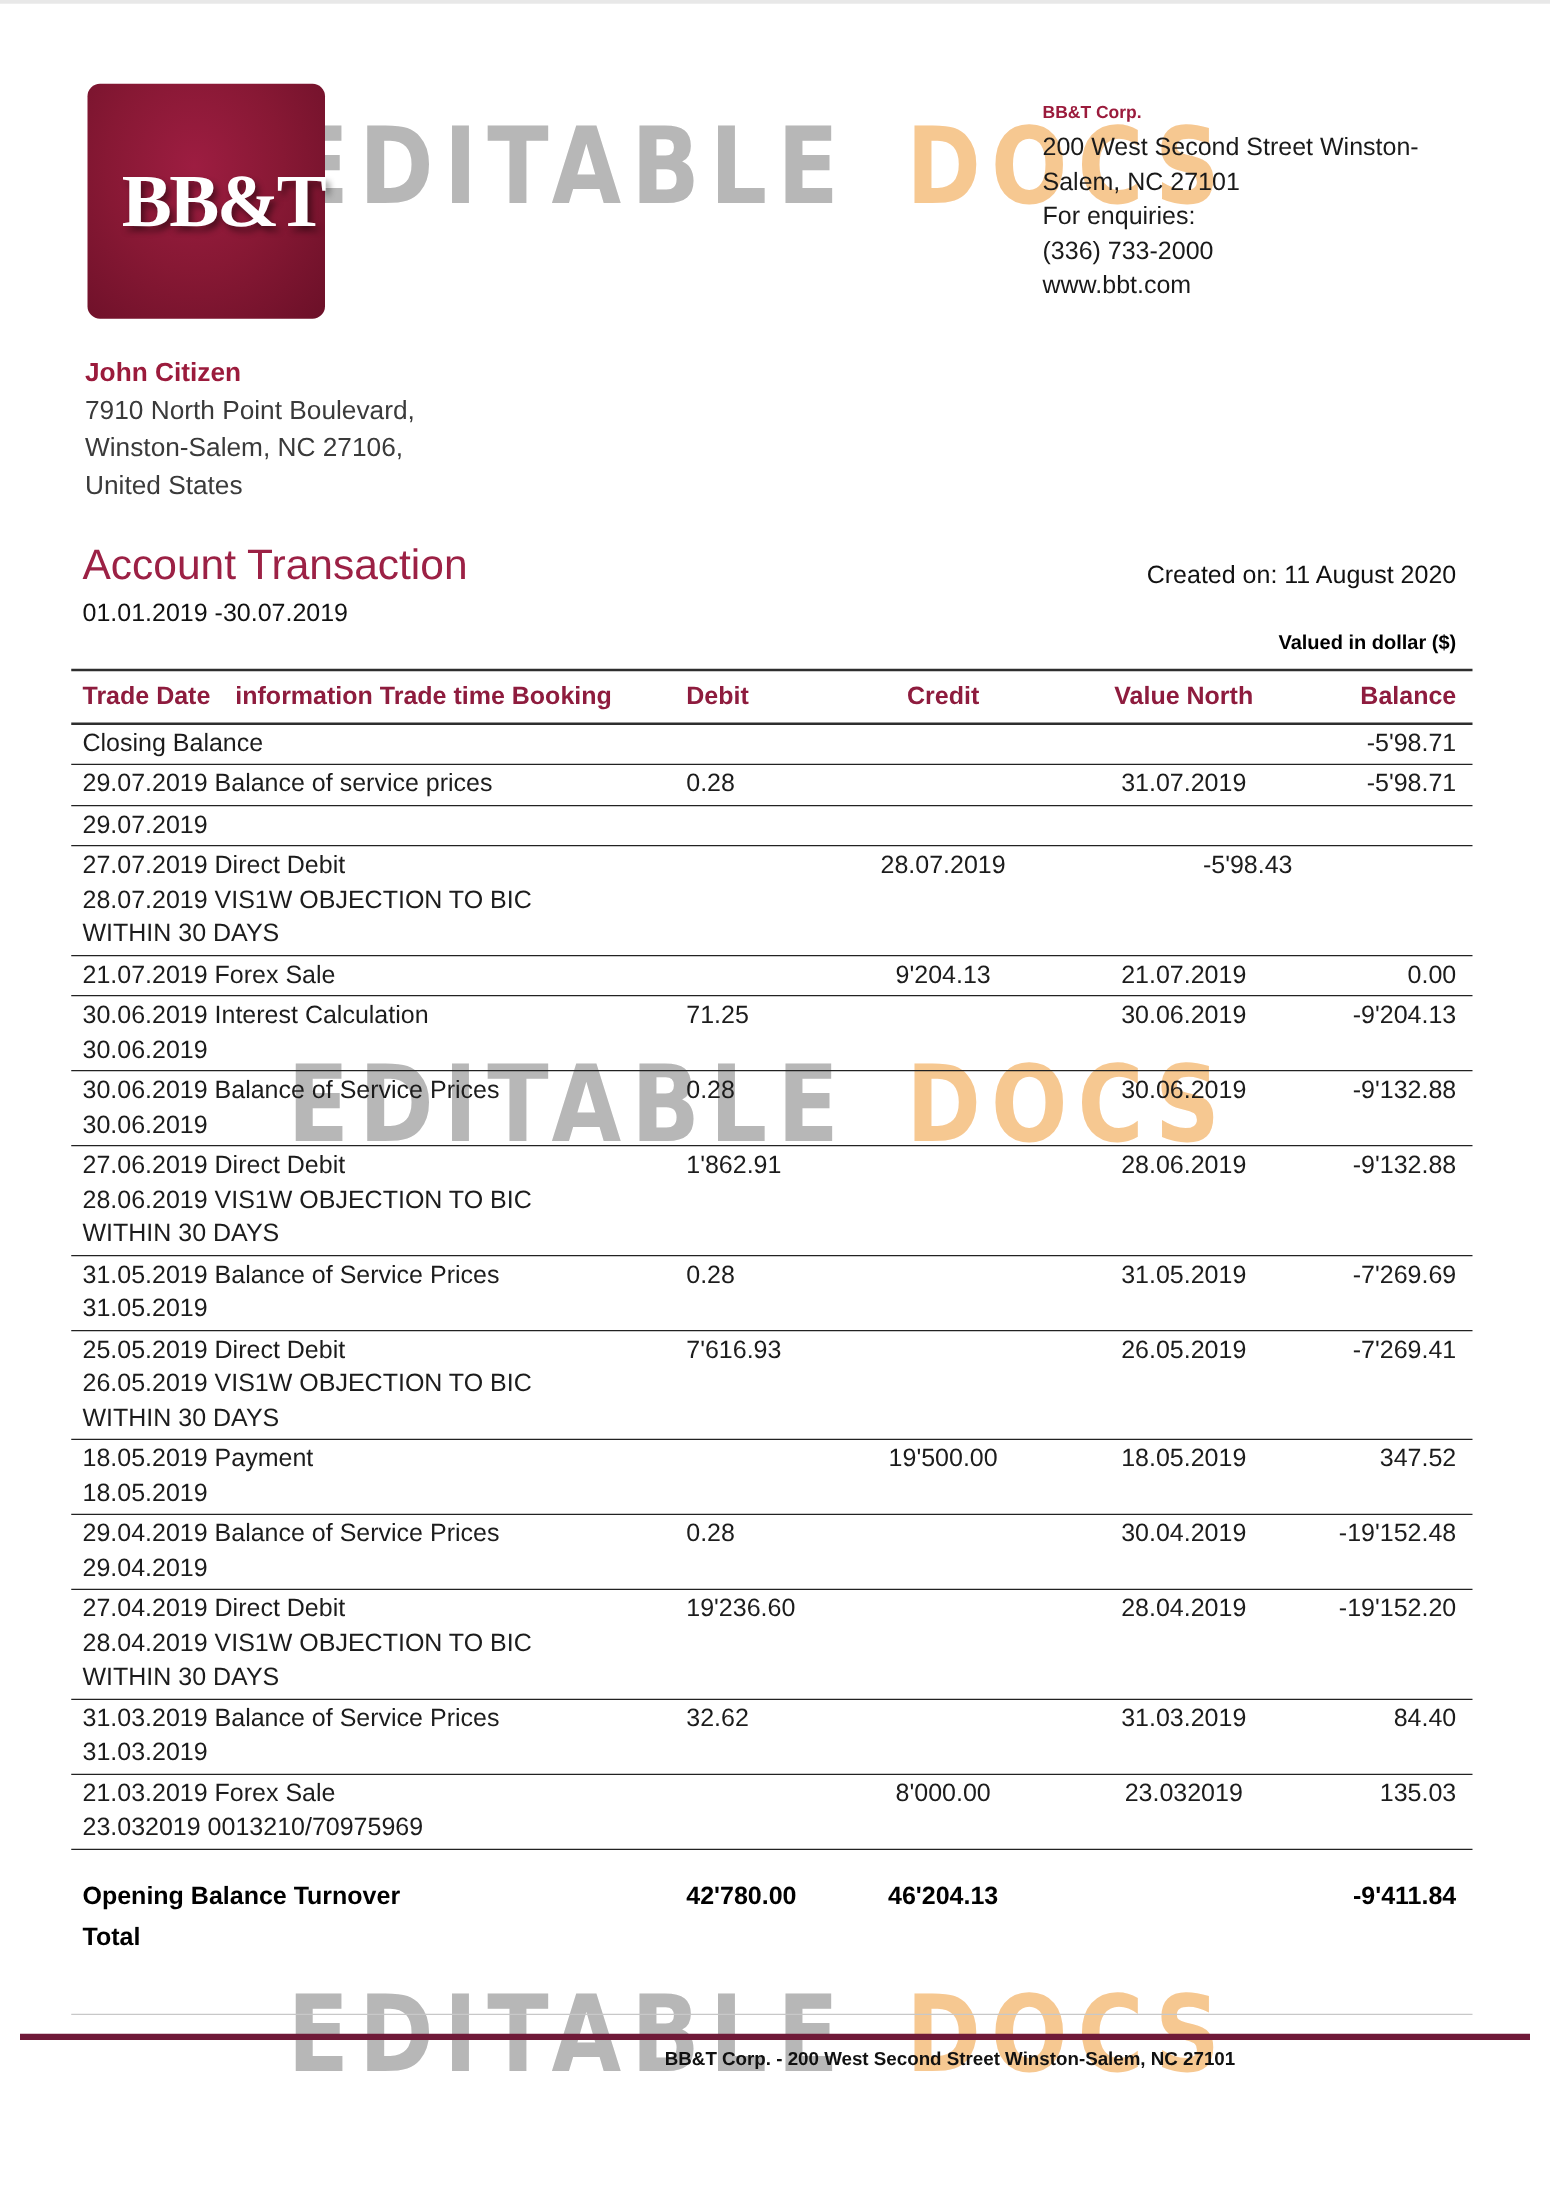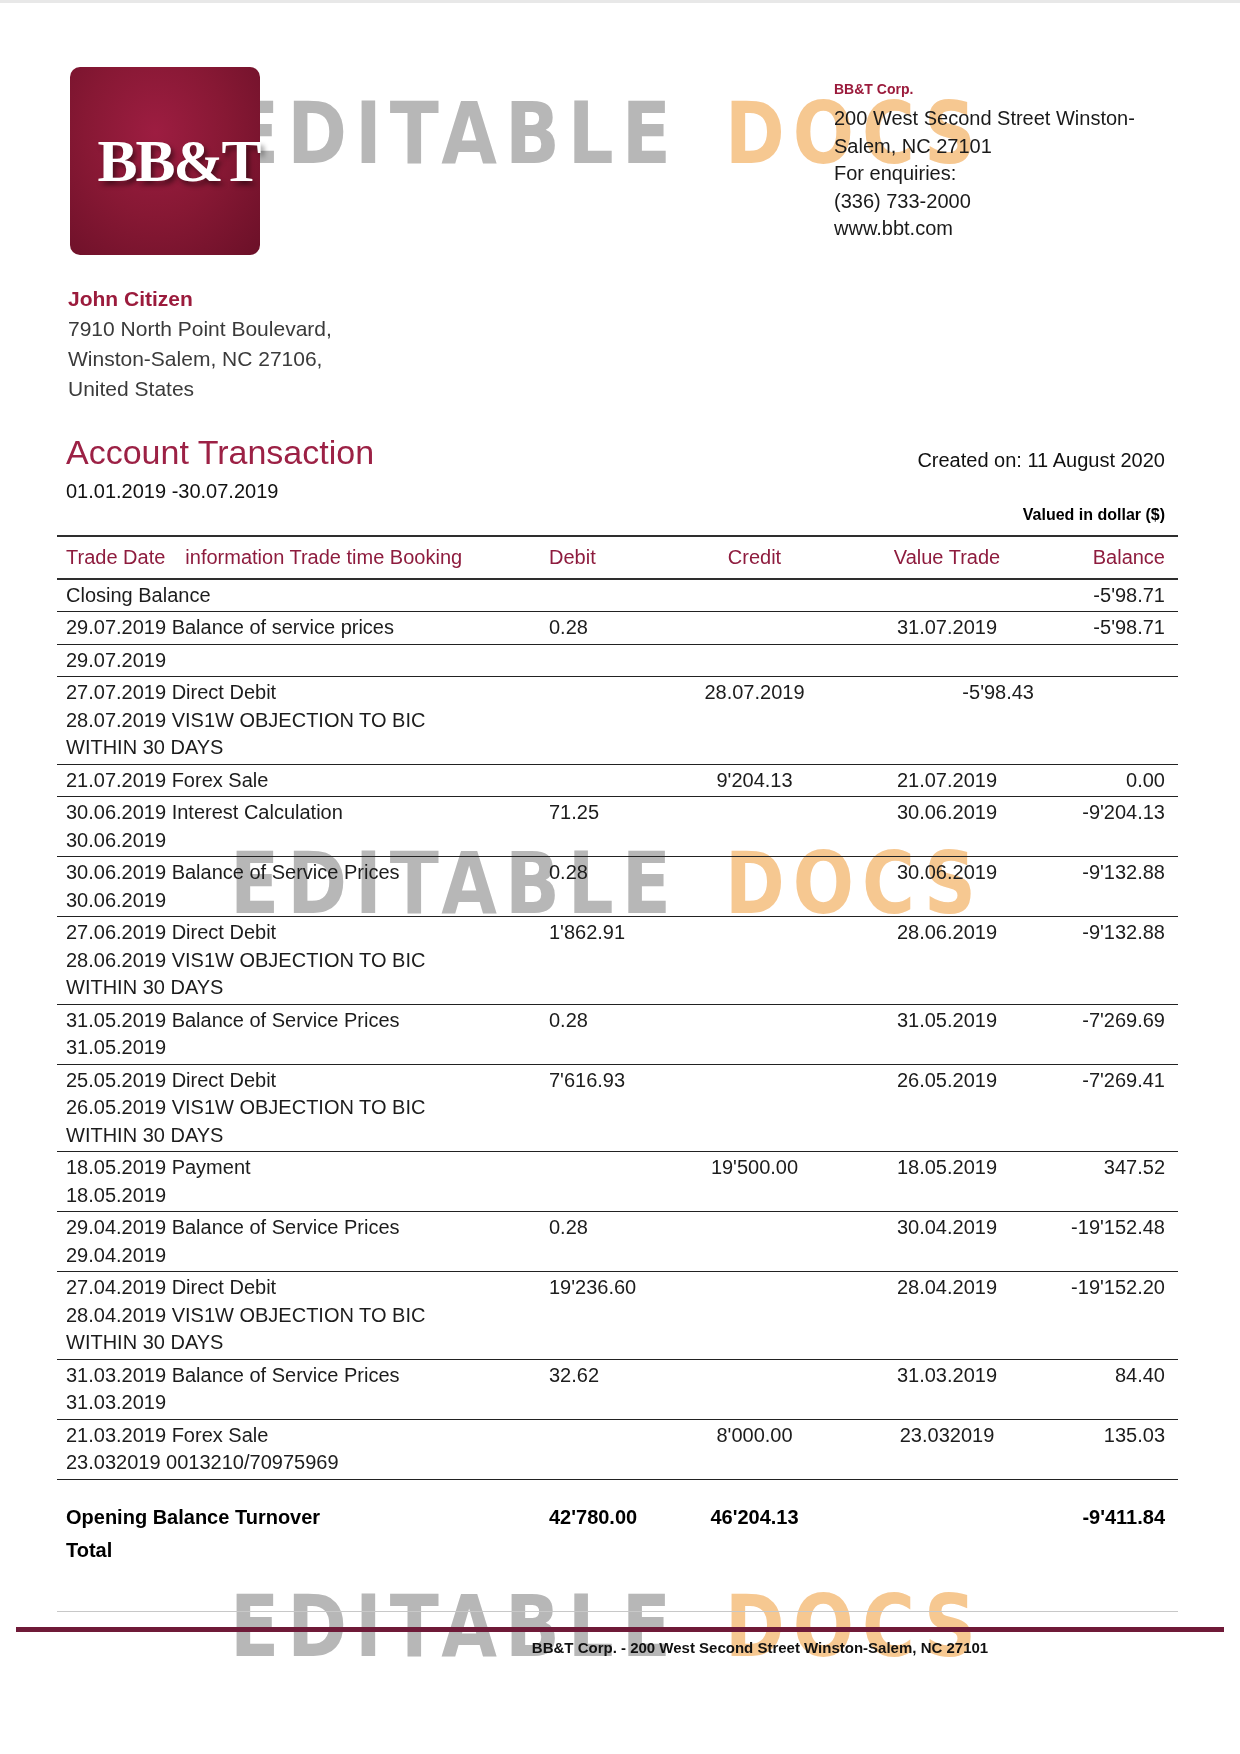--- a/index.html
+++ b/index.html
@@ -48,21 +48,21 @@
   .period{position:absolute;left:66px;top:477px;font-size:20px;color:#111;z-index:1;}
   .valued{position:absolute;right:75px;top:503px;font-size:16px;font-weight:700;color:#000;z-index:1;}
   
   .txn-table{
     position:absolute;left:57px;top:532px;width:1121px;z-index:1;
     font-size:20px;
   }
   .t-grid{display:grid;grid-template-columns:480px 125px 185px 200px 1fr;}
   .t-header{
     border-top:2.5px solid #2e2e2e;border-bottom:2px solid #2e2e2e;
-    color:#8e1c3e;font-weight:400;padding:7px 0 6px 0;line-height:27.5px;
+    color:#8e1c3e;font-weight:700;padding:7px 0 6px 0;line-height:27.5px;
   }
   .c-info{padding-left:9px;text-align:left;}
   .c-debit{text-align:left;padding-left:12px;}
   .c-credit{text-align:center;}
   .c-date{text-align:center;}
   .c-balance{text-align:right;padding-right:13px;}
   .hdr-word-gap{display:inline-block;width:20px;}
   .t-row{border-bottom:1px solid #222;padding:2px 0;line-height:27.5px;}
   .t-row .line{display:block;}
   
@@ -122,21 +122,21 @@
 
   <div class="txn-table">
     <div class="t-grid t-header">
       <div class="c-info">
         <span>Trade Date</span><span class="hdr-word-gap"></span><span>information</span>
         <span class="line">Trade time</span>
         <span class="line">Booking</span>
       </div>
       <div class="c-debit">Debit</div>
       <div class="c-credit">Credit</div>
-      <div class="c-date">Value Trade</div>
+      <div class="c-date">Value North</div>
       <div class="c-balance">Balance</div>
     </div>
 
     <div id="rows-container">
         <div class="t-grid t-row">
           <div class="c-info">
             <span class="line">Closing Balance</span>
           </div>
           <div class="c-debit"></div>
           <div class="c-credit"></div>

